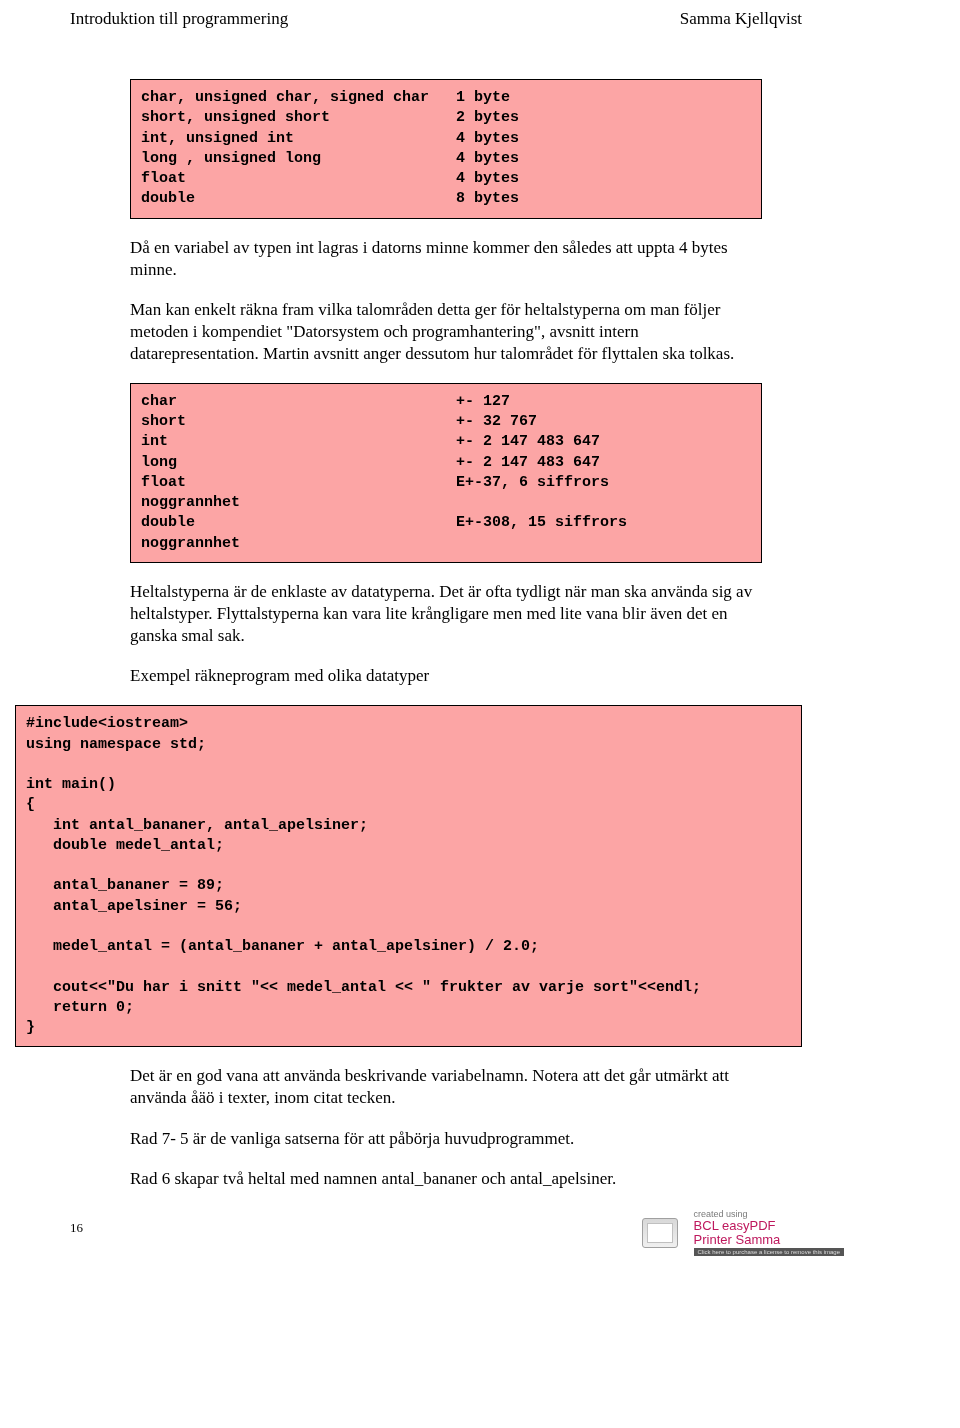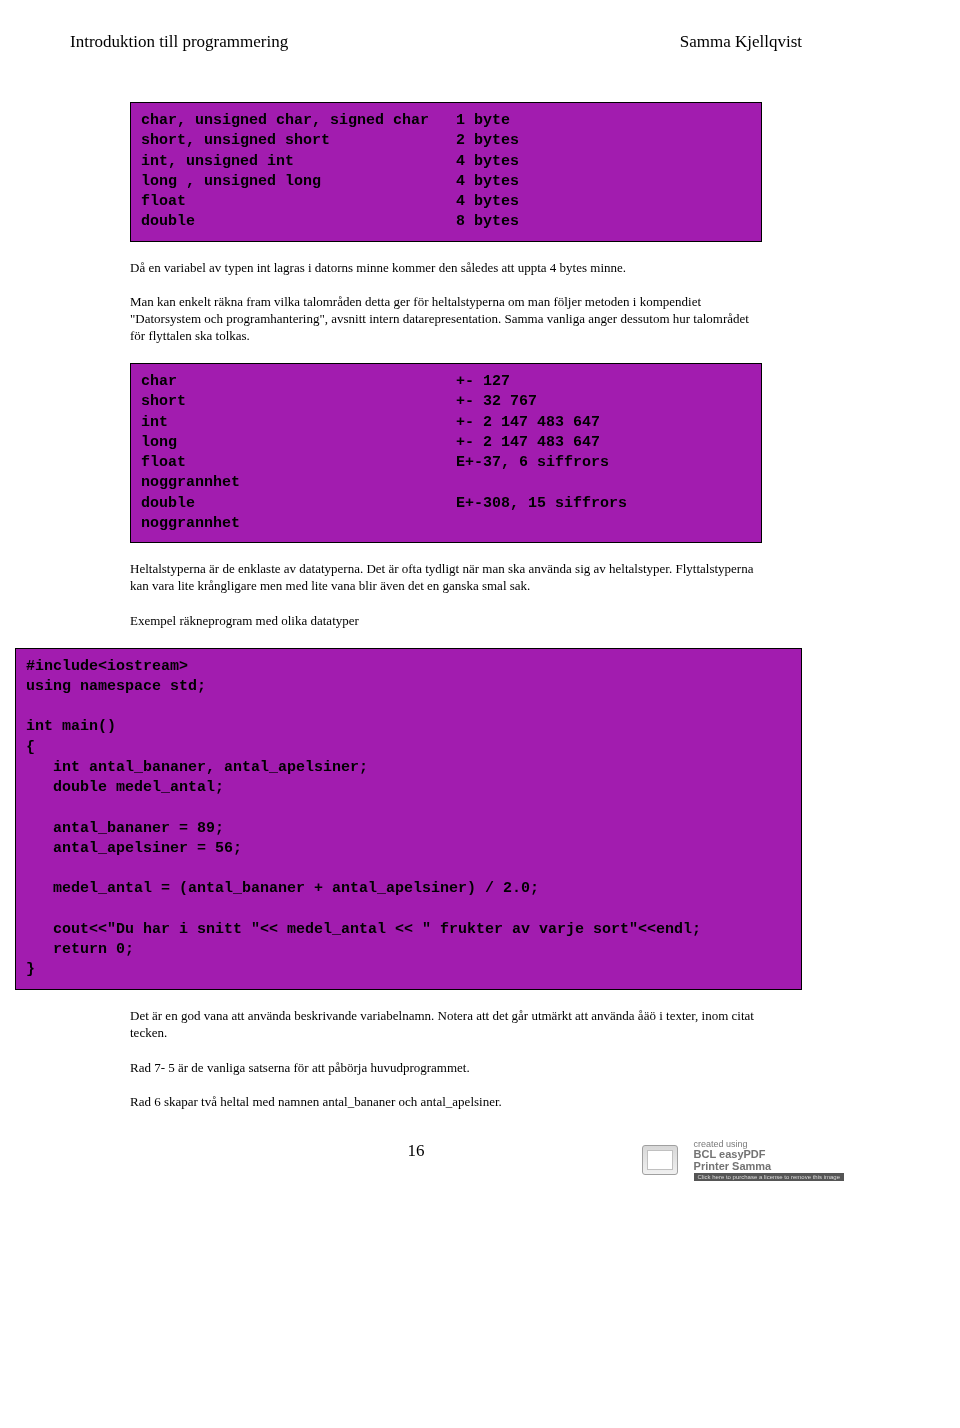--- a/index.html
+++ b/index.html
@@ -5,55 +5,55 @@
   body {
     margin: 0;
     padding: 0;
     background: #ffffff;
     font-family: "Times New Roman", Times, serif;
     color: #000;
     width: 960px;
   }
   .page {
     width: 872px;
-    padding: 32px 70px 30px 70px;
+    padding: 9px 70px 30px 70px;
     box-sizing: border-box;
     position: relative;
   }
   .header-row {
     display: flex;
     justify-content: space-between;
     font-size: 17px;
     margin-bottom: 50px;
   }
   .codebox {
-    background: #a21caf;
+    background: #fca5a5;
     border: 1px solid #000;
     padding: 8px 10px;
     font-family: "Courier New", Courier, monospace;
     font-size: 15px;
     font-weight: bold;
     line-height: 1.35;
     white-space: pre;
     margin-left: 60px;
     margin-right: 40px;
     margin-bottom: 18px;
   }
   .codebox-wide {
     margin-left: -55px;
     margin-right: 0;
   }
   .para {
-    font-size: 13px;
+    font-size: 17px;
     line-height: 1.3;
     margin: 0 40px 18px 60px;
   }
   .page-number {
-    text-align: center;
-    font-size: 17px;
+    text-align: left;
+    font-size: 13px;
     margin-right: 40px;
     margin-top: 30px;
   }
   .watermark {
     position: absolute;
     bottom: 10px;
     right: 28px;
     display: flex;
     align-items: center;
     gap: 16px;
@@ -75,23 +75,23 @@
     border: 1px solid #c0c0c0;
   }
   .wm-text-block {
     text-align: left;
   }
   .wm-created {
     font-size: 9px;
     color: #7a7a7a;
   }
   .wm-bcl {
-    font-size: 11px;
-    font-weight: bold;
-    color: #737373;
+    font-size: 13px;
+    font-weight: normal;
+    color: #be185d;
     line-height: 1.05;
   }
   .wm-click {
     font-size: 6px;
     background: #555;
     color: #ddd;
     padding: 1px 4px;
     margin-top: 1px;
     text-align: center;
   }
@@ -108,21 +108,21 @@
 
   <div class="codebox">char, unsigned char, signed char   1 byte
 short, unsigned short              2 bytes
 int, unsigned int                  4 bytes
 long , unsigned long               4 bytes
 float                              4 bytes
 double                             8 bytes</div>
 
   <p class="para">Då en variabel av typen int lagras i datorns minne kommer den således att uppta 4 bytes minne.</p>
 
-  <p class="para">Man kan enkelt räkna fram vilka talområden detta ger för heltalstyperna om man följer metoden i kompendiet "Datorsystem och programhantering", avsnitt intern datarepresentation. Samma vanliga anger dessutom hur talområdet för flyttalen ska tolkas.</p>
+  <p class="para">Man kan enkelt räkna fram vilka talområden detta ger för heltalstyperna om man följer metoden i kompendiet "Datorsystem och programhantering", avsnitt intern datarepresentation. Martin avsnitt anger dessutom hur talområdet för flyttalen ska tolkas.</p>
 
   <div class="codebox">char                               +- 127
 short                              +- 32 767
 int                                +- 2 147 483 647
 long                               +- 2 147 483 647
 float                              E+-37, 6 siffrors
 noggrannhet
 double                             E+-308, 15 siffrors
 noggrannhet</div>
 

